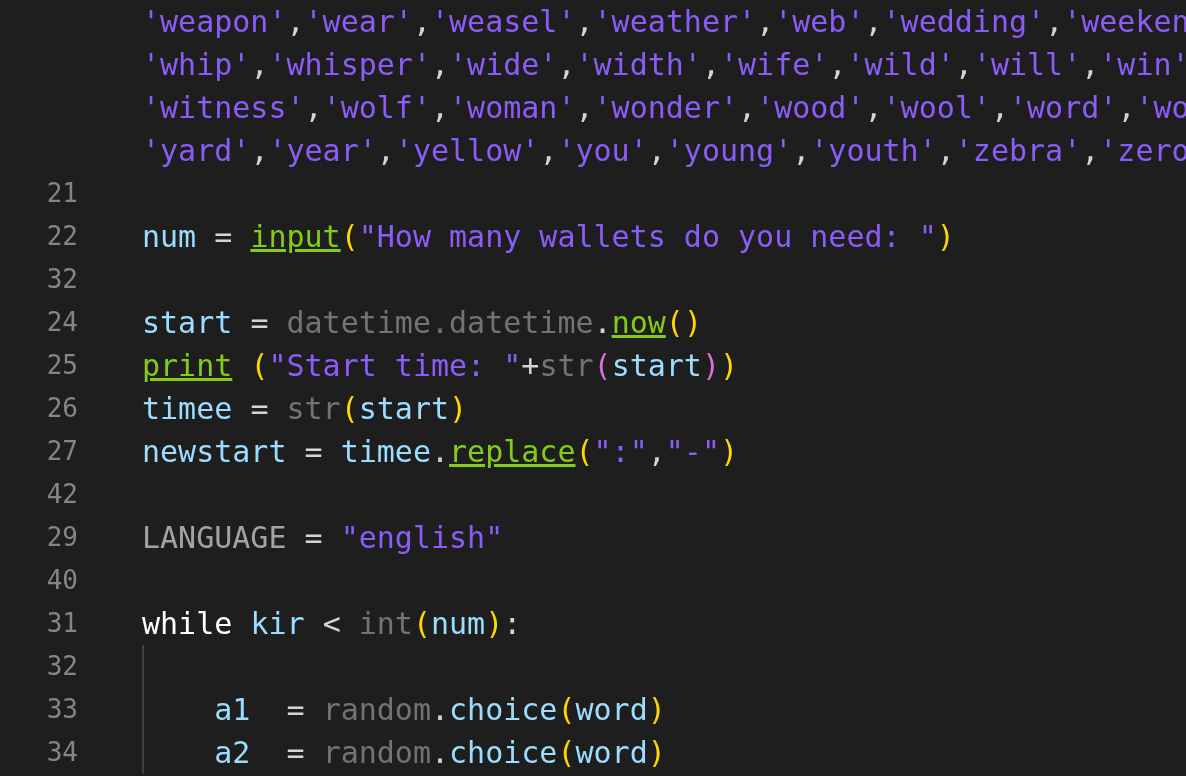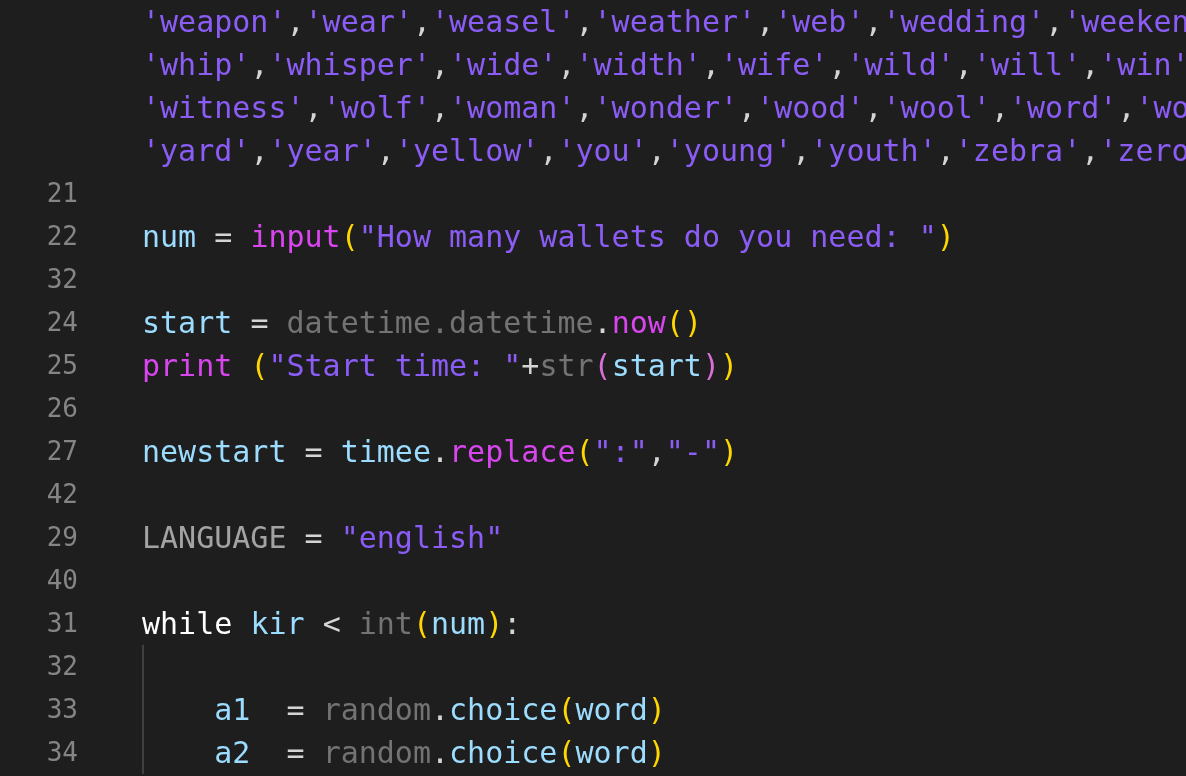--- a/index.html
+++ b/index.html
@@ -58,21 +58,21 @@
     left: 142px;
     width: 2px;
     background: #404040;
   }
 
   
   .t-str      { color: #8b5cf6; }
   .t-punct    { color: #d4d4d4; }
   .t-var      { color: #9cdcfe; }
   .t-const    { color: #a3a3a3; }
-  .t-func     { color: #d946ef; }
+  .t-func     { color: #84cc16; text-decoration: underline; }
   .t-class    { color: #737373; }
   .t-kw       { color: #ffffff; }
   .t-op       { color: #d4d4d4; }
   .t-br1      { color: #ffd700; }
   .t-br2      { color: #da70d6; }
 </style>
 </head>
 <body>
 
 <div id="editor">
@@ -83,21 +83,21 @@
       <div class="row" style="position: absolute; left: 0px; top: 86px; width: 100%;"><div class="code"><span class="t-str">'witness'</span><span class="t-punct">,</span><span class="t-str">'wolf'</span><span class="t-punct">,</span><span class="t-str">'woman'</span><span class="t-punct">,</span><span class="t-str">'wonder'</span><span class="t-punct">,</span><span class="t-str">'wood'</span><span class="t-punct">,</span><span class="t-str">'wool'</span><span class="t-punct">,</span><span class="t-str">'word'</span><span class="t-punct">,</span><span class="t-str">'work</span></div></div>
       <div class="row" style="position: absolute; left: 0px; top: 129px; width: 100%;"><div class="code"><span class="t-str">'yard'</span><span class="t-punct">,</span><span class="t-str">'year'</span><span class="t-punct">,</span><span class="t-str">'yellow'</span><span class="t-punct">,</span><span class="t-str">'you'</span><span class="t-punct">,</span><span class="t-str">'young'</span><span class="t-punct">,</span><span class="t-str">'youth'</span><span class="t-punct">,</span><span class="t-str">'zebra'</span><span class="t-punct">,</span><span class="t-str">'zero'</span></div></div>
     </div>
 
   <div id="code-rows">
       <div class="row" style="position: absolute; left: 0px; top: 172px; width: 100%;"><div class="gutter">21</div><div class="code"></div></div>
       <div class="row" style="position: absolute; left: 0px; top: 215px; width: 100%;"><div class="gutter">22</div><div class="code"><span class="t-var">num</span><span class="t-op"> </span><span class="t-op">=</span><span class="t-op"> </span><span class="t-func">input</span><span class="t-br1">(</span><span class="t-str">"How many wallets do you need: "</span><span class="t-br1">)</span></div></div>
       <div class="row" style="position: absolute; left: 0px; top: 258px; width: 100%;"><div class="gutter">32</div><div class="code"></div></div>
       <div class="row" style="position: absolute; left: 0px; top: 301px; width: 100%;"><div class="gutter">24</div><div class="code"><span class="t-var">start</span><span class="t-op"> </span><span class="t-op">=</span><span class="t-op"> </span><span class="t-class">datetime</span><span class="t-class">.</span><span class="t-class">datetime</span><span class="t-op">.</span><span class="t-func">now</span><span class="t-br1">(</span><span class="t-br1">)</span></div></div>
       <div class="row" style="position: absolute; left: 0px; top: 344px; width: 100%;"><div class="gutter">25</div><div class="code"><span class="t-func">print</span><span class="t-op"> </span><span class="t-br1">(</span><span class="t-str">"Start time: "</span><span class="t-op">+</span><span class="t-class">str</span><span class="t-br2">(</span><span class="t-var">start</span><span class="t-br2">)</span><span class="t-br1">)</span></div></div>
-      <div class="row" style="position: absolute; left: 0px; top: 387px; width: 100%;"><div class="gutter">26</div></div>
+      <div class="row" style="position: absolute; left: 0px; top: 387px; width: 100%;"><div class="gutter">26</div><div class="code"><span class="t-var">timee</span><span class="t-op"> </span><span class="t-op">=</span><span class="t-op"> </span><span class="t-class">str</span><span class="t-br1">(</span><span class="t-var">start</span><span class="t-br1">)</span></div></div>
       <div class="row" style="position: absolute; left: 0px; top: 430px; width: 100%;"><div class="gutter">27</div><div class="code"><span class="t-var">newstart</span><span class="t-op"> </span><span class="t-op">=</span><span class="t-op"> </span><span class="t-var">timee</span><span class="t-op">.</span><span class="t-func">replace</span><span class="t-br1">(</span><span class="t-str">":"</span><span class="t-punct">,</span><span class="t-str">"-"</span><span class="t-br1">)</span></div></div>
       <div class="row" style="position: absolute; left: 0px; top: 473px; width: 100%;"><div class="gutter">42</div><div class="code"></div></div>
       <div class="row" style="position: absolute; left: 0px; top: 516px; width: 100%;"><div class="gutter">29</div><div class="code"><span class="t-const">LANGUAGE</span><span class="t-op"> </span><span class="t-op">=</span><span class="t-op"> </span><span class="t-str">"english"</span></div></div>
       <div class="row" style="position: absolute; left: 0px; top: 559px; width: 100%;"><div class="gutter">40</div><div class="code"></div></div>
       <div class="row" style="position: absolute; left: 0px; top: 602px; width: 100%;"><div class="gutter">31</div><div class="code"><span class="t-kw">while</span><span class="t-op"> </span><span class="t-var">kir</span><span class="t-op"> </span><span class="t-op">&lt;</span><span class="t-op"> </span><span class="t-class">int</span><span class="t-br1">(</span><span class="t-var">num</span><span class="t-br1">)</span><span class="t-op">:</span></div></div>
       <div class="row" style="position: absolute; left: 0px; top: 645px; width: 100%;"><div class="gutter">32</div><div class="code"></div></div>
       <div class="row" style="position: absolute; left: 0px; top: 688px; width: 100%;"><div class="gutter">33</div><div class="code"><span class="t-op">    </span><span class="t-var">a1</span><span class="t-op">  </span><span class="t-op">=</span><span class="t-op"> </span><span class="t-class">random</span><span class="t-op">.</span><span class="t-var">choice</span><span class="t-br1">(</span><span class="t-var">word</span><span class="t-br1">)</span></div></div>
       <div class="row" style="position: absolute; left: 0px; top: 731px; width: 100%;"><div class="gutter">34</div><div class="code"><span class="t-op">    </span><span class="t-var">a2</span><span class="t-op">  </span><span class="t-op">=</span><span class="t-op"> </span><span class="t-class">random</span><span class="t-op">.</span><span class="t-var">choice</span><span class="t-br1">(</span><span class="t-var">word</span><span class="t-br1">)</span></div></div>
     </div>
 

